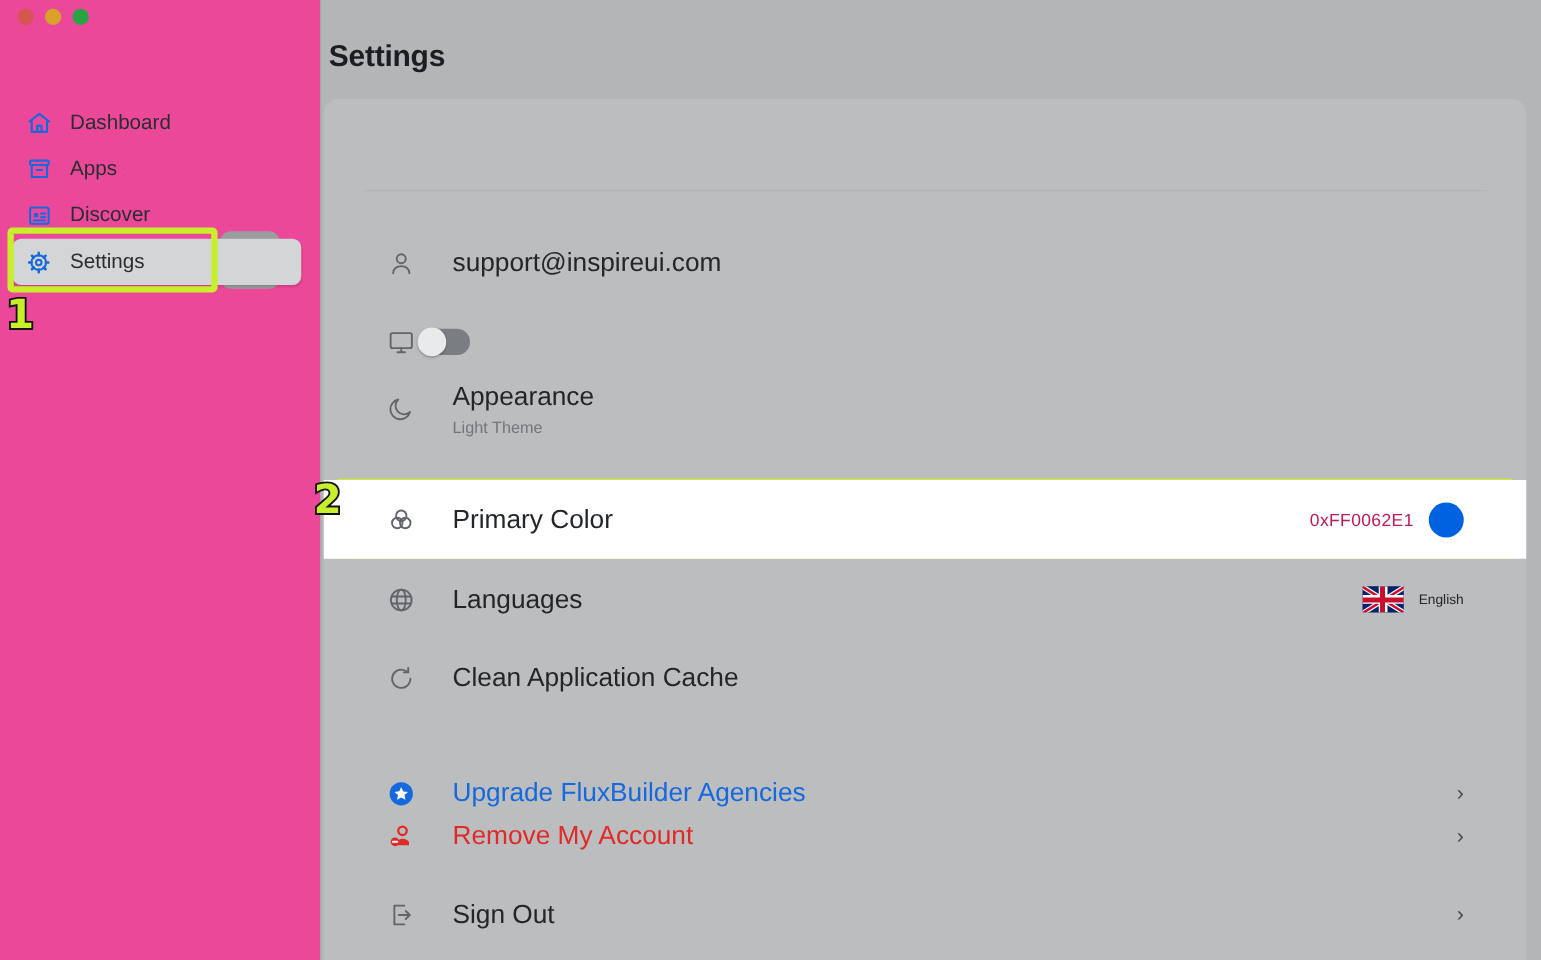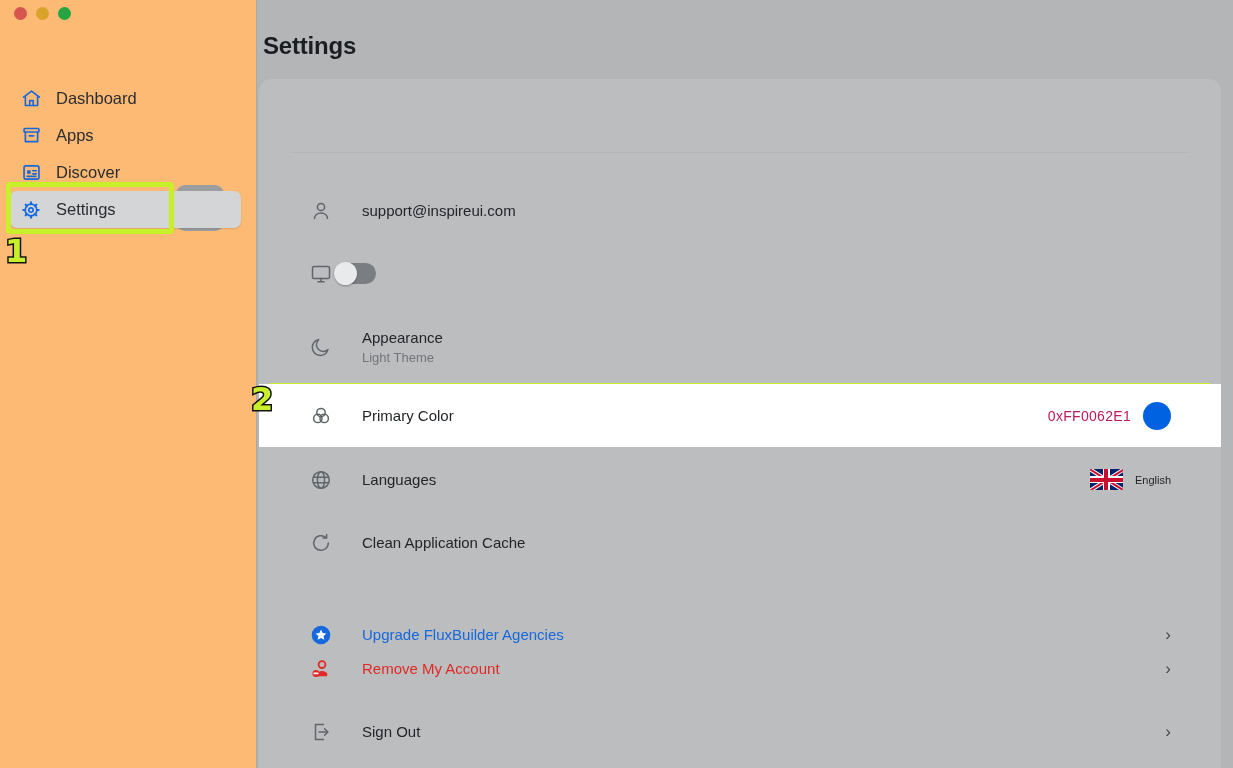--- a/index.html
+++ b/index.html
@@ -12,21 +12,21 @@
   #app {
     position: relative;
     width: 1233px; height: 768px;
     background: #b3b5b7;
   }
 
   
   #sidebar {
     position: absolute; left: 0; top: 0;
     width: 257px; height: 768px;
-    background: #fdba74;
+    background: #ec4899;
     border-right: 1px solid #a6a8aa;
   }
   #traffic-lights {
     position: absolute; left: 14px; top: 7px;
     display: flex; gap: 9px; align-items: center;
   }
   .dot { width: 13px; height: 13px; border-radius: 50%; }
   .dot.red    { background: #d4564e; }
   .dot.yellow { background: #d9a32a; }
   .dot.green  { background: #28a542; }
@@ -122,21 +122,21 @@
     color: #61656a;
     flex: 0 0 auto;
   }
   .row-icon svg { display: block; }
   .row-label-wrap {
     margin-left: 28px;
     display: flex; flex-direction: column; justify-content: center;
     flex: 1 1 auto; min-width: 0;
   }
   .row-label {
-    font-size: 15px; color: #232629; line-height: 1.3;
+    font-size: 21px; color: #232629; line-height: 1.3;
   }
   .row-sub {
     font-size: 13px; color: #72767b; margin-top: 2px;
   }
   .row-right {
     display: flex; align-items: center; gap: 12px;
     margin-right: 50px; flex: 0 0 auto;
   }
   .row-value { font-size: 14px; color: #be185d; letter-spacing: .3px; }
   .lang-value { font-size: 11px; color: #232629; text-align: right; }
@@ -297,21 +297,21 @@
             <path d="M12 16.5v3M9 19.8h6"></path>
           </svg>
         </span>
         <span class="row-right">
           <span class="toggle">
             <span class="knob"></span>
           </span>
         </span>
       </div>
 
-      <div class="row" style="top:236px">
+      <div class="row" style="top:216px">
         <span class="row-icon">
           <svg width="24" height="24" viewBox="0 0 24 24" fill="none" stroke="currentColor" stroke-width="1.5" stroke-linecap="round" stroke-linejoin="round">
             <path d="M19 14.6A8 8 0 1 1 9.6 4.6a6.6 6.6 0 0 0 9.4 10z"></path>
           </svg>
         </span>
         <span class="row-label-wrap">
           <span class="row-label">Appearance</span>
           <span class="row-sub">Light Theme</span>
         </span>
         <span class="row-right"></span>

